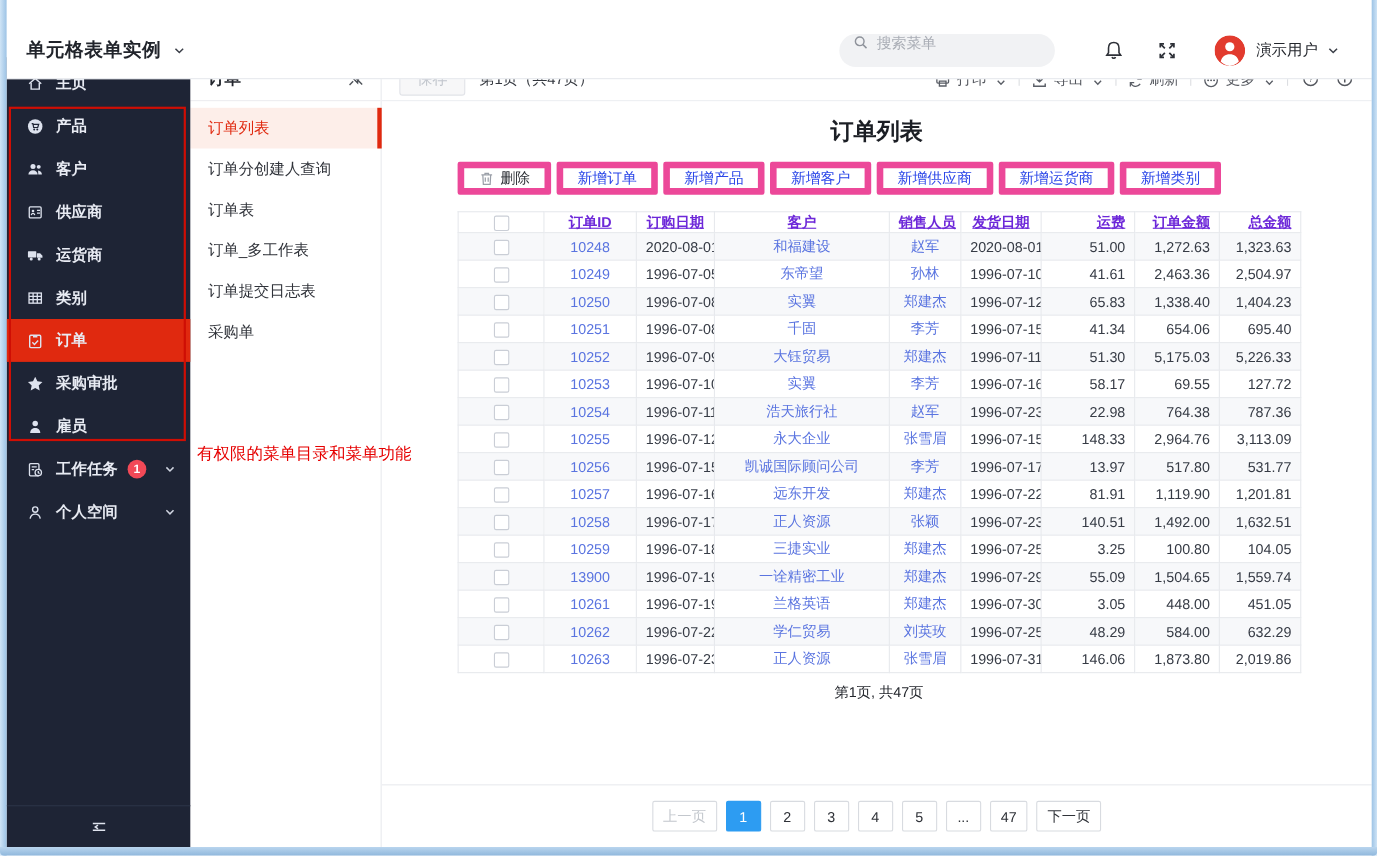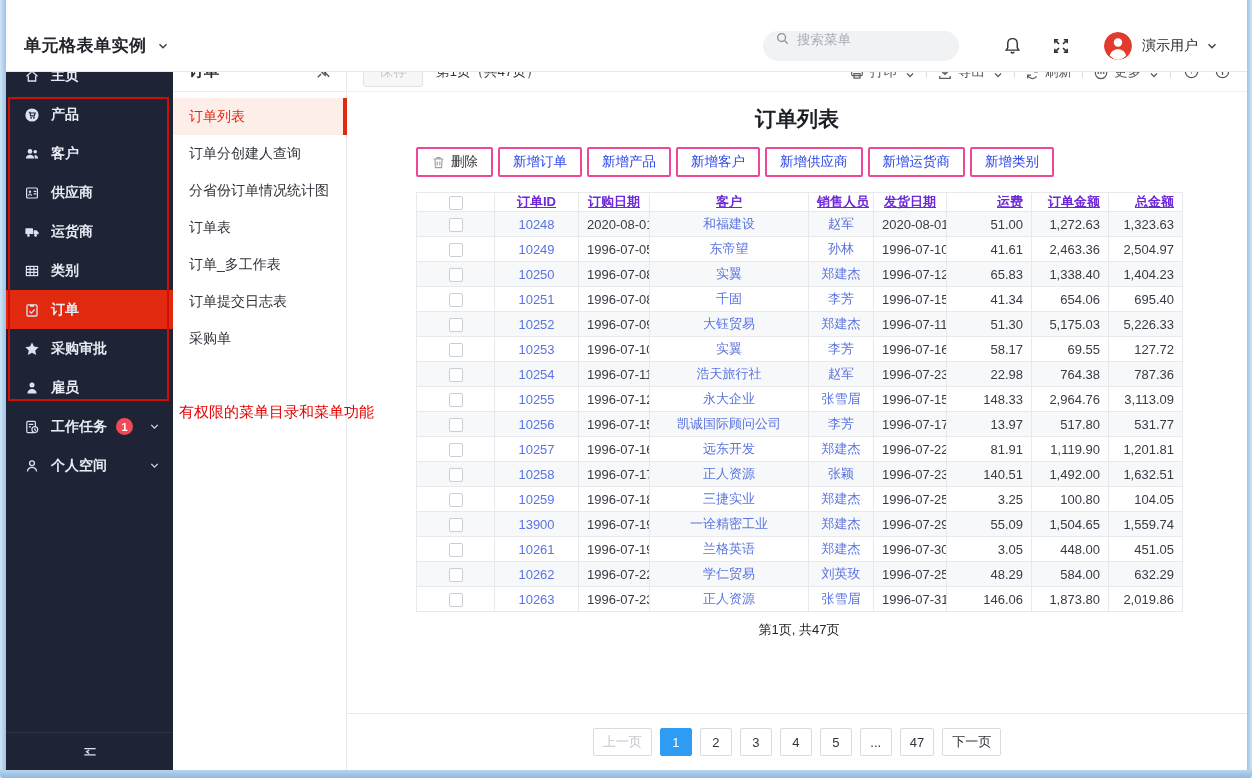--- a/index.html
+++ b/index.html
@@ -72,21 +72,21 @@
   .page-info { margin-left:13px; font-size:13.5px; color:#33373e; }
   .tool-actions { margin-left:auto; display:flex; align-items:center; color:#54575e; font-size:13.5px; }
   .tool-item { display:flex; align-items:flex-end; gap:5px; cursor:pointer; color:#54575e; }
   .tool-item svg { color:#5a5e66; }
   .mini-chev { margin-left:2px; color:#6a6e76; }
   .tool-sep { width:1px; height:13px; background:#dcdee2; margin:0 10px; }
   .round-icon { margin-left:14px; cursor:pointer; color:#54575e; }
 
   .page-title { text-align:center; font-size:21px; font-weight:bold; color:#1b1e24; margin-top:13px; }
   .btn-row { display:flex; gap:5px; margin:14px 0 0 69px; }
-  .btn { height:30px; padding:0 13px; background:#fff; border:2px solid #ec4899; border-radius:2px;
+  .btn { height:30px; padding:0 13px; background:#fff; border:6px solid #ec4899; border-radius:2px;
          font-size:13.5px; display:flex; align-items:center; gap:5px; cursor:pointer;text-align:center; }
   .btn-delete { color:#2a2d33; }
   .btn-delete svg { color:#9a9fa8; }
   .btn-add { color:#2a46e8; }
 
   .table-wrap { margin:15px 0 0 69px; width:766px; }
   table { border-collapse:collapse; width:766px; font-size:13px; color:#363b45; table-layout:fixed; }
   th,td { border:1px solid #e7e9ed; height:25px; padding:0 8px; overflow:hidden; white-space:nowrap; }
   th { font-weight:bold; color:#6d28d9; height:15px;text-decoration:underline; }
   tbody tr:nth-child(odd) { background:#f7f8fa; }
@@ -301,23 +301,20 @@
         </svg>
     </span>
   </div>
   <div class="submenu-items" id="submenu-items">
       <div class="submenu-item selected">
         <span>订单列表</span>
         <span class="sel-bar"></span>
       </div>
       <div class="submenu-item">
         <span>订单分创建人查询</span>
-      </div>
-      <div class="submenu-item">
-        <span>分省份订单情况统计图</span>
       </div>
       <div class="submenu-item">
         <span>订单表</span>
       </div>
       <div class="submenu-item">
         <span>订单_多工作表</span>
       </div>
       <div class="submenu-item">
         <span>订单提交日志表</span>
       </div>

